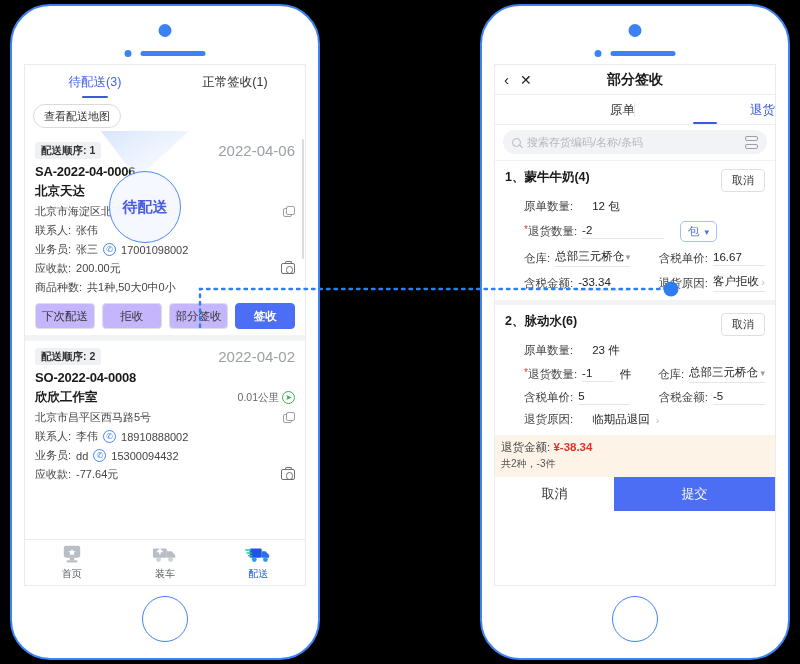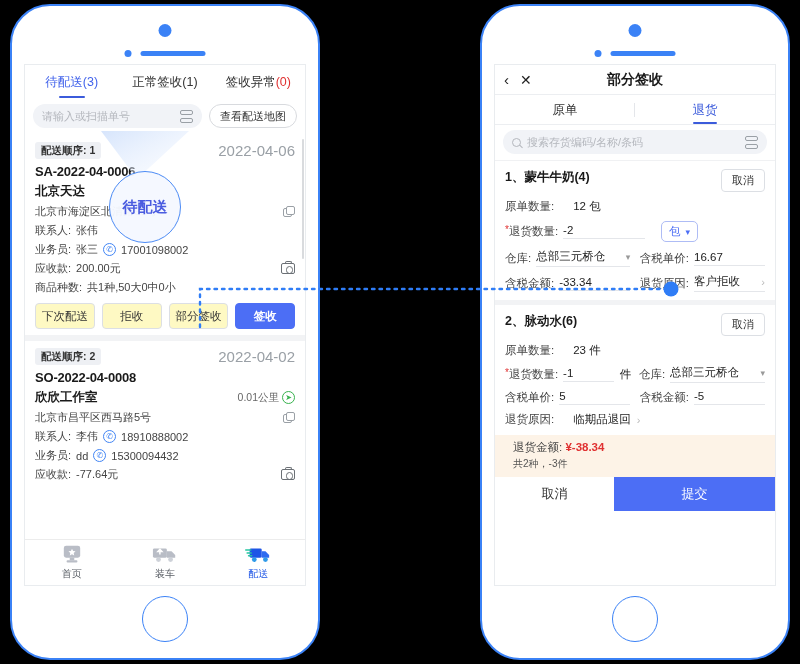--- a/index.html
+++ b/index.html
@@ -131,21 +131,21 @@
     border: 1.2px solid #6b7075; border-radius: 50%;
   }
   .nav-ico {
     width: 13px; height: 13px; border-radius: 50%; border: 1.2px solid #37b24d;
     display:inline-flex; align-items:center; justify-content:center;
     color: #37b24d; font-size: 8px; flex:none;
   }
   .btn-row { display: flex; gap: 7px; margin-top: 8px; }
   .obtn {
     flex: 1; height: 26px; border: 1px solid #dcdfe4; border-radius: 4px;
-    background: #fef9c3; color: #333; font-size: 11.5px;
+    background: #c4b5fd; color: #333; font-size: 11.5px;
     display: flex; align-items: center; justify-content: center;
     font-family: inherit;
   }
   .obtn.primary { background: #4c6ef5; border-color: #4c6ef5; color: #fff; font-weight: bold; }
 
   .scroll-ind {
     position: absolute; right: 1px; top: 4px; width: 2.5px; height: 120px;
     background: #d9dbde; border-radius: 2px;
   }
 
@@ -178,21 +178,21 @@
     border-bottom: 1px solid #eceef1; background: #fff;
   }
   .r-back { margin-left: 9px; font-size: 15px; color: #222; line-height: 1; }
   .r-close { margin-left: 11px; font-size: 14px; color: #222; line-height: 1; }
   .r-title {
     position: absolute; left: 0; right: 0; text-align: center;
     font-size: 14px; font-weight: bold; color: #1a1a1a;
   }
   .r-tabs { display: flex; height: 30px; background: #fff; border-bottom: 1px solid #eceef1; }
   .r-tab {
-    flex: 1; text-align: center; line-height: 30px; font-size: 12.5px; color: #333;
+    flex: 1; text-align: right; line-height: 30px; font-size: 12.5px; color: #333;
     position: relative;
   }
   .r-tab.active { color: #3b5bdb; }
   .r-tab.active::after {
     content: ""; position: absolute; left: 50%; transform: translateX(-50%);
     bottom: 0; width: 24px; height: 2.5px; background: #3b5bdb; border-radius: 2px;
   }
   .r-tab.sep::after {
     content: ""; position: absolute; right: 0; top: 8px; width: 1px; height: 14px;
     background: #e4e6ea;
@@ -215,38 +215,38 @@
   .item-card { background: #fff; padding: 8px 10px 8px 10px; border-bottom: 5px solid #f2f3f5; }
   .item-head { display: flex; justify-content: space-between; align-items: flex-start; }
   .item-name { font-size: 12.5px; font-weight: bold; color: #1a1a1a; }
   .cancel-btn {
     border: 1px solid #dcdfe4; border-radius: 4px; background: #fff;
     font-size: 11px; color: #333; padding: 3px 10px; font-family: inherit;
   }
   .f-line { display: flex; align-items: center; margin-top: 7px; font-size: 11.5px; color: #444; }
   .f-col { display: flex; align-items: center; }
   .f-col.half { width: 50%; }
-  .f-lab { color: #444; white-space: nowrap; }
+  .f-lab { color: #444; white-space: nowrap; margin-left: 19px; }
   .f-lab.req::before { content: "*"; color: #e03131; font-size: 10px; vertical-align: top; }
   .f-val { color: #222; margin-left: 19px; }
   .f-under {
     border-bottom: 1px solid #e4e6ea; flex: 1; margin-left: 5px;
     padding-bottom: 2px; color: #222; display: flex; align-items: center;
     justify-content: space-between; min-width: 10px;
   }
   .unit-sel {
     border: 1px solid #aebcf5; border-radius: 5px; color: #4c6ef5;
     font-size: 11.5px; padding: 2px 7px; display: inline-flex; align-items: center; gap: 5px;
     background: #fff;
   }
   .chev { font-size: 9px; color: #999; }
   .chev.blue { color: #4c6ef5; }
   .chev.right { color: #bbb; font-size: 11px; }
 
-  .sum-bar { background: #fdf3e7; padding: 5px 10px 6px 18px; }
+  .sum-bar { background: #fdf3e7; padding: 5px 10px 6px 6px; }
   .sum-l1 { font-size: 11.5px; color: #444; }
   .sum-amt { color: #e03131; font-weight: bold; }
   .sum-l2 { font-size: 10px; color: #555; margin-top: 2px; }
   .act-bar { display: flex; height: 34px; }
   .act-btn {
     flex: 1; display: flex; align-items: center; justify-content: center;
     font-size: 13px; background: #fff; color: #333; border: none; font-family: inherit;
   }
   .act-btn.submit { background: #4c6ef5; color: #fff; flex: 1.35; }
 
@@ -268,33 +268,23 @@
 
     <div class="screen">
 
       <div class="tabs-top">
         <div class="tab-top active">
           <span>待配送</span><span>(3)</span>
         </div>
         <div class="tab-top">
           <span>正常签收</span><span>(1)</span>
         </div>
-        <div class="tab-top">
-          <span>签收异常</span><span class="red">(0)</span>
-        </div>
       </div>
 
       <div class="search-row">
-        <div class="search-box">
-          <span>请输入或扫描单号</span>
-          <span class="scan-ico">
-              <i></i>
-              <i></i>
-            </span>
-        </div>
         <button class="map-btn">查看配送地图</button>
       </div>
 
       <div class="list-wrap">
         <div class="scroll-ind"></div>
 
         <div class="order-card">
           <div class="row1">
             <span class="seq"><span>配送顺序:</span> <span>1</span></span>
             <span class="date">2022-04-06</span>

